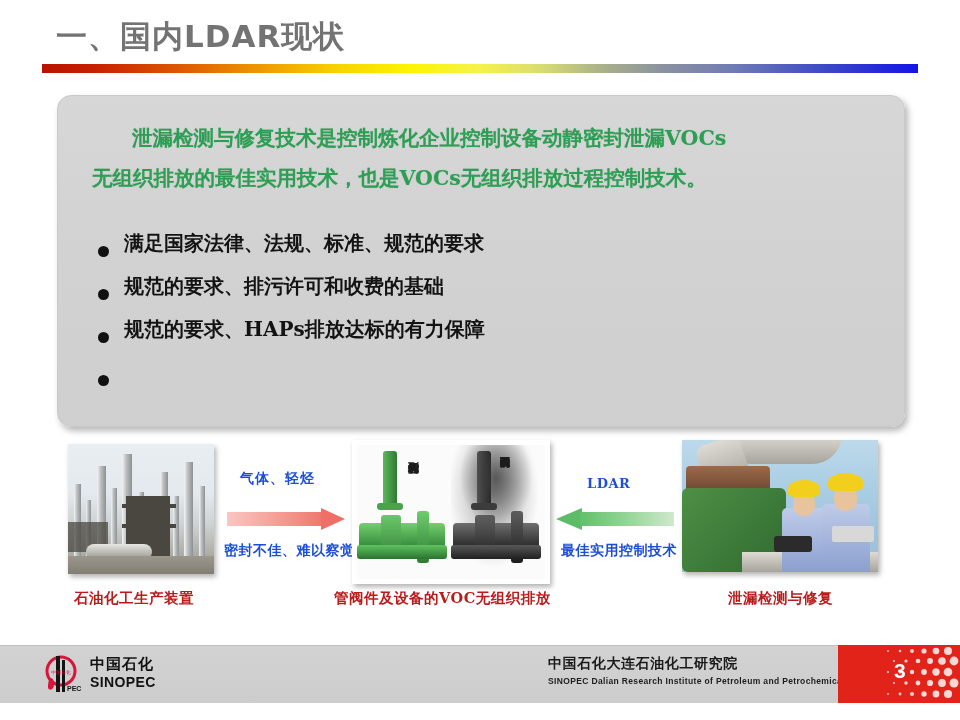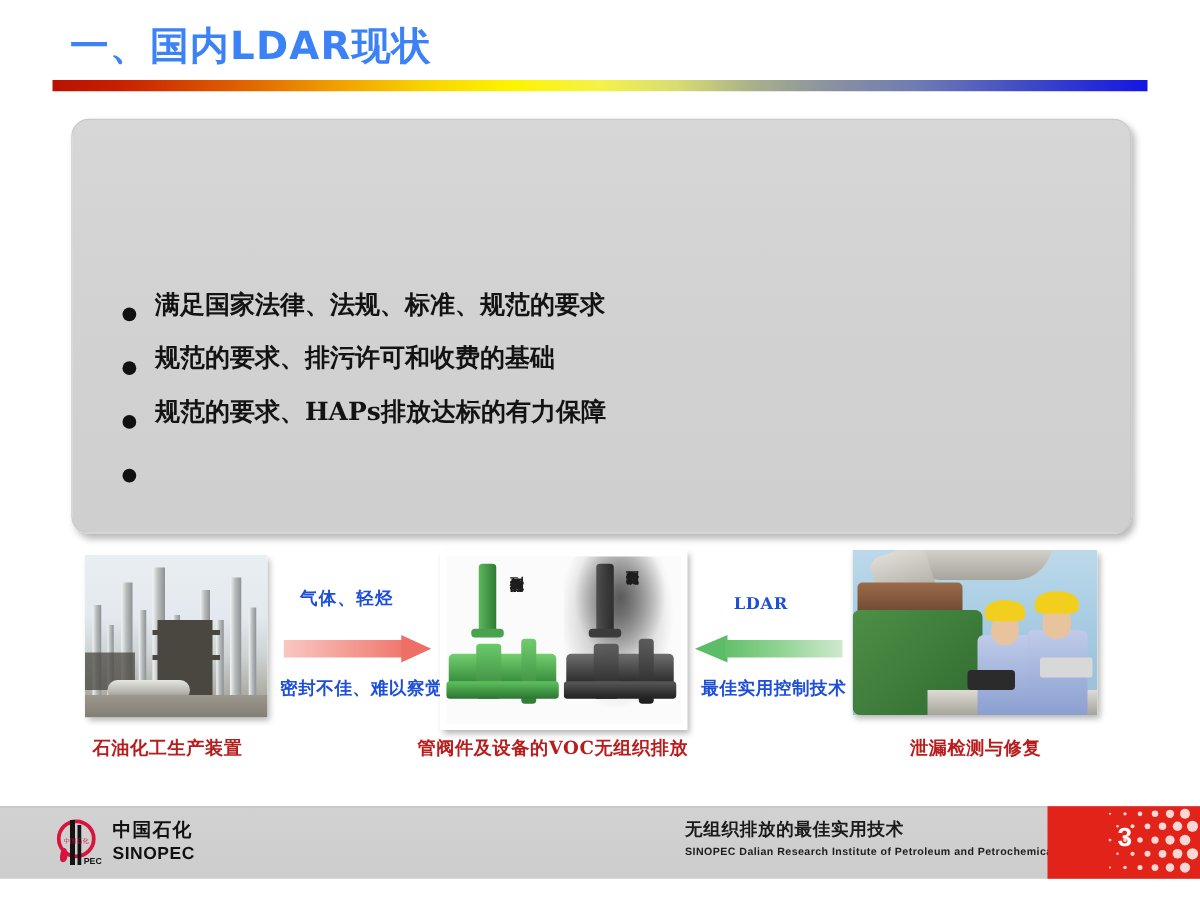--- a/index.html
+++ b/index.html
@@ -7,21 +7,21 @@
     width:960px;height:720px;background:#ffffff;overflow:hidden;
     font-family:"Liberation Sans","DejaVu Sans",sans-serif;
     position:relative;
   }
   .slide{position:absolute;inset:0;background:#fff;}
 
   
   .title{
     position:absolute;left:56px;top:16px;
     font-family:"DejaVu Sans","Liberation Sans",sans-serif;
-    font-size:31px;font-weight:700;color:#3b82f6;letter-spacing:1px;
+    font-size:31px;font-weight:700;color:#737373;letter-spacing:1px;
     white-space:nowrap;
   }
   .rule{
     position:absolute;left:42px;top:64px;width:876px;height:9px;
     background:linear-gradient(to right,
       #b81200 0%, #c81f00 6%, #e06000 17%, #f0a000 26%,
       #f7d400 34%, #fdf400 42%, #f5f24a 50%, #d8dc72 57%,
       #a9b08a 64%, #8a91a0 71%, #6f7bb4 79%, #3a45c8 90%, #1414e6 100%);
   }
 
@@ -177,20 +177,24 @@
 </head>
 <body>
 
 <div class="slide">
 
   <div class="title">一、国内LDAR现状</div>
   <div class="rule"></div>
 
   <div class="panel">
 
+    <div class="intro">
+      <span>泄漏检测与修复技术是控制炼化企业控制设备动静密封泄漏VOCs</span>
+      <span class="l2">无组织排放的最佳实用技术，也是VOCs无组织排放过程控制技术。</span>
+    </div>
 
     <div class="bullets">
       <div class="bullet">
         <span class="dot"></span>
         <span class="btext">满足国家法律、法规、标准、规范的要求</span>
       </div>
       <div class="bullet">
         <span class="dot"></span>
         <span class="btext">规范的要求、排污许可和收费的基础</span>
       </div>
@@ -297,21 +301,21 @@
         <path d="M8 33 C8 22, 14 22, 14 30 C14 37, 8 37, 8 33 Z" fill="#d6143c"></path>
         <rect x="16" y="2" width="4" height="36" fill="#141414"></rect>
         <rect x="22" y="6" width="3" height="32" fill="#141414"></rect>
         <text x="21" y="20" font-size="5" fill="#d6143c" text-anchor="middle" font-family="DejaVu Sans, sans-serif">中国石化</text>
         <text x="27" y="37" font-size="7" fill="#141414" font-family="Liberation Sans, sans-serif" font-weight="bold">PEC</text>
       </svg>
       <div class="logo-cn">中国石化</div>
       <div class="logo-en">SINOPEC</div>
     </div>
 
-    <div class="inst-cn">无组织排放的最佳实用技术</div>
+    <div class="inst-cn">中国石化大连石油化工研究院</div>
     <div class="inst-en">SINOPEC Dalian Research  Institute of Petroleum and Petrochemicals</div>
 
     <div class="pagebox">
       <svg class="dots" viewBox="0 0 122 58" preserveAspectRatio="none">
         <g fill="#ffffff" opacity="0.82">
           <circle cx="50" cy="6" r="0.9"></circle>
             <circle cx="62" cy="6" r="1.3"></circle>
             <circle cx="74" cy="6" r="1.9"></circle>
             <circle cx="86" cy="6" r="2.6"></circle>
             <circle cx="98" cy="6" r="3.3"></circle>

